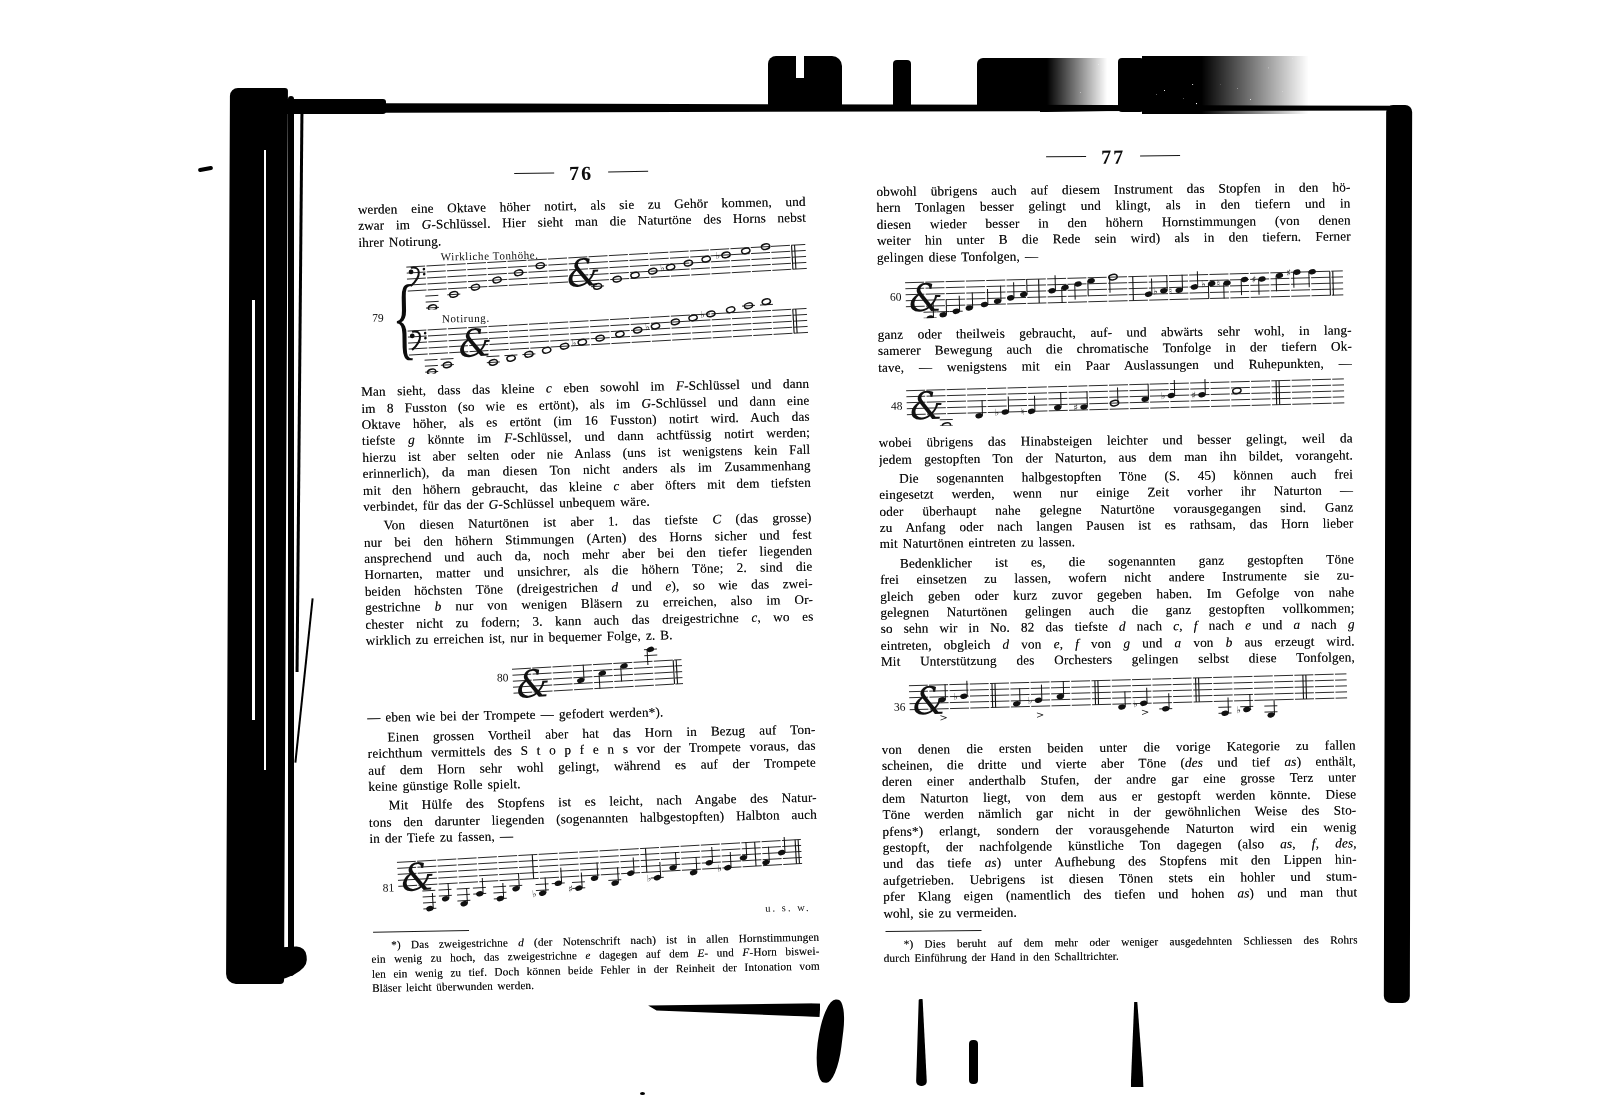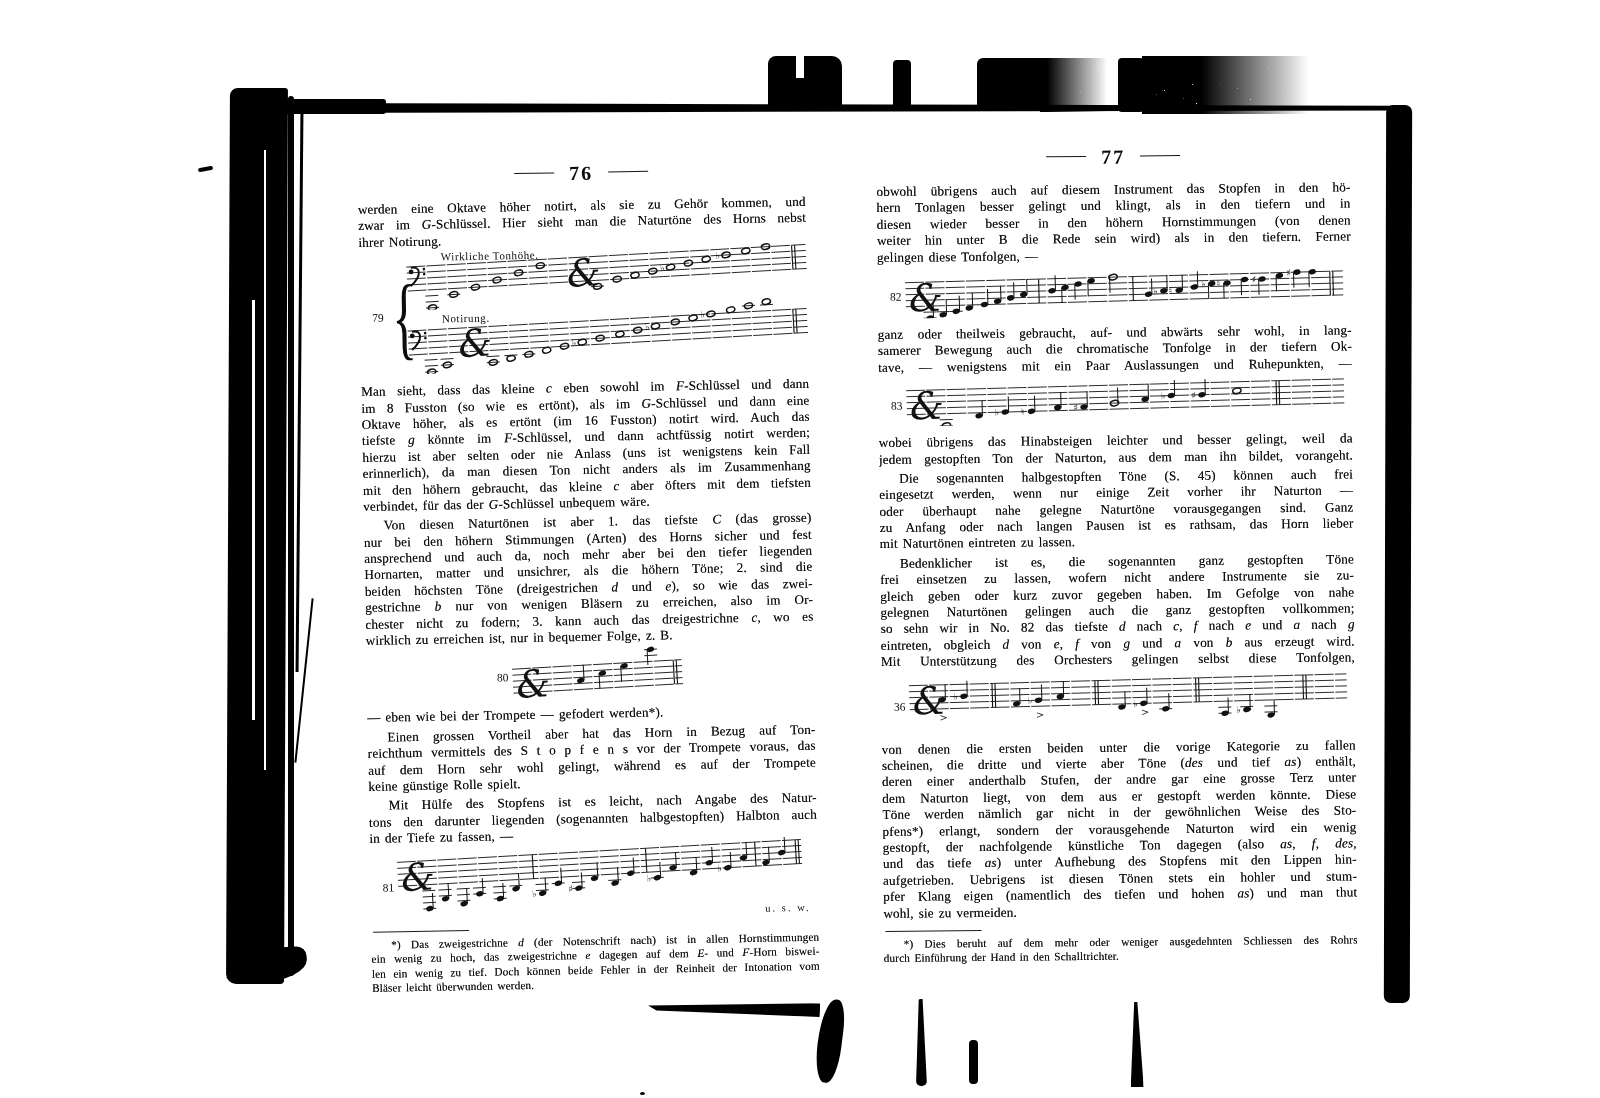--- a/index.html
+++ b/index.html
@@ -377,21 +377,21 @@
 
   <div class="para">
       <div class="line">obwohl übrigens auch auf diesem Instrument das Stopfen in den hö-</div>
       <div class="line">hern Tonlagen besser gelingt und klingt, als in den tiefern und in</div>
       <div class="line">diesen wieder besser in den höhern Hornstimmungen (von denen</div>
       <div class="line">weiter hin unter B die Rede sein wird) als in den tiefern. Ferner</div>
       <div class="line last">gelingen diese Tonfolgen, —</div>
     </div>
 
   <div class="mrow">
-    <span class="ex-label">82</span>
+    <span class="ex-label">60</span>
     <div class="tilt-r"><svg width="438" height="48">
           <line x1="0" y1="12" x2="438" y2="12" stroke="#161616" stroke-width="0.9" stroke-dasharray="19 1.3"></line>
           <line x1="0" y1="18" x2="438" y2="18" stroke="#161616" stroke-width="0.9" stroke-dasharray="19 1.3"></line>
           <line x1="0" y1="24" x2="438" y2="24" stroke="#161616" stroke-width="0.9" stroke-dasharray="19 1.3"></line>
           <line x1="0" y1="30" x2="438" y2="30" stroke="#161616" stroke-width="0.9" stroke-dasharray="19 1.3"></line>
           <line x1="0" y1="36" x2="438" y2="36" stroke="#161616" stroke-width="0.9" stroke-dasharray="19 1.3"></line>
           <text x="3.504" y="41" font-size="38" font-family="&quot;DejaVu Serif&quot;,serif" font-style="italic" fill="#111">&amp;</text>
           <line x1="17.59" y1="42" x2="30.59" y2="42" stroke="#111" stroke-width="0.9"></line>
           <line x1="17.59" y1="48" x2="30.59" y2="48" stroke="#111" stroke-width="0.9"></line>
           <ellipse cx="24.09" cy="48" rx="3.7" ry="2.6" fill="#111" transform="rotate(-14 24.09 48)"></ellipse>
@@ -457,21 +457,21 @@
         </svg></div>
   </div>
 
   <div class="para">
       <div class="line">ganz oder theilweis gebraucht, auf- und abwärts sehr wohl, in lang-</div>
       <div class="line">samerer Bewegung auch die chromatische Tonfolge in der tiefern Ok-</div>
       <div class="line">tave, — wenigstens mit ein Paar Auslassungen und Ruhepunkten, —</div>
     </div>
 
   <div class="mrow">
-    <span class="ex-label">83</span>
+    <span class="ex-label">48</span>
     <div class="tilt-r"><svg width="438" height="46">
           <line x1="0" y1="10" x2="438" y2="10" stroke="#161616" stroke-width="0.9" stroke-dasharray="19 1.3"></line>
           <line x1="0" y1="16" x2="438" y2="16" stroke="#161616" stroke-width="0.9" stroke-dasharray="19 1.3"></line>
           <line x1="0" y1="22" x2="438" y2="22" stroke="#161616" stroke-width="0.9" stroke-dasharray="19 1.3"></line>
           <line x1="0" y1="28" x2="438" y2="28" stroke="#161616" stroke-width="0.9" stroke-dasharray="19 1.3"></line>
           <line x1="0" y1="34" x2="438" y2="34" stroke="#161616" stroke-width="0.9" stroke-dasharray="19 1.3"></line>
           <text x="3.504" y="39" font-size="38" font-family="&quot;DejaVu Serif&quot;,serif" font-style="italic" fill="#111">&amp;</text>
           <line x1="32.92" y1="40" x2="45.92" y2="40" stroke="#111" stroke-width="0.9"></line>
           <line x1="32.92" y1="46" x2="45.92" y2="46" stroke="#111" stroke-width="0.9"></line>
           <ellipse cx="39.42" cy="46" rx="4.2" ry="2.7" fill="none" stroke="#111" stroke-width="1.5" transform="rotate(-10 39.42 46)"></ellipse>

